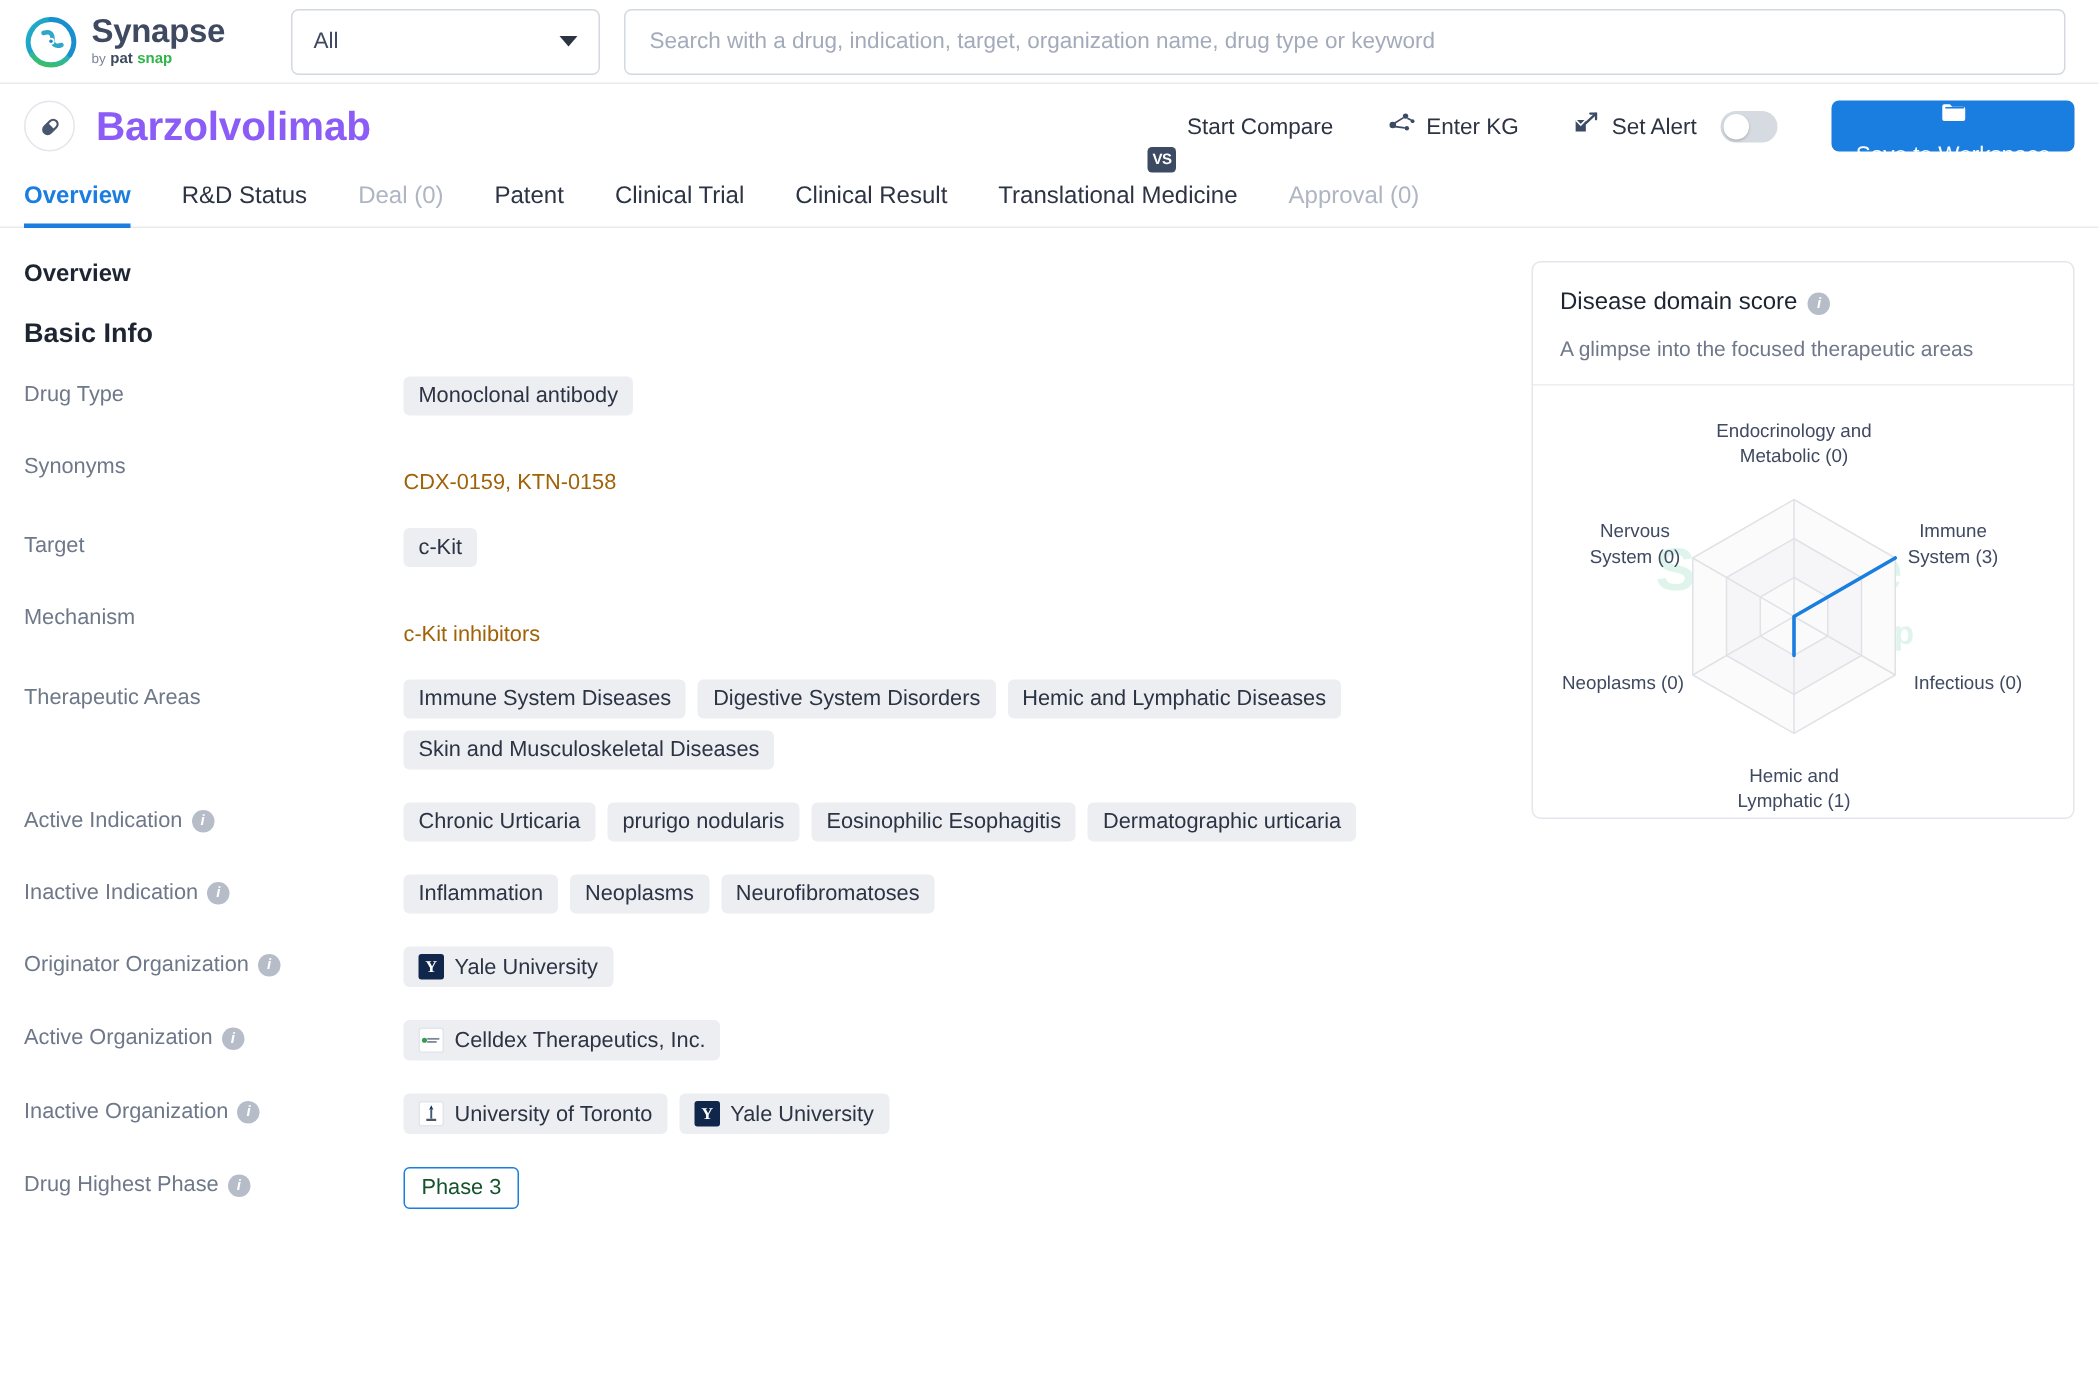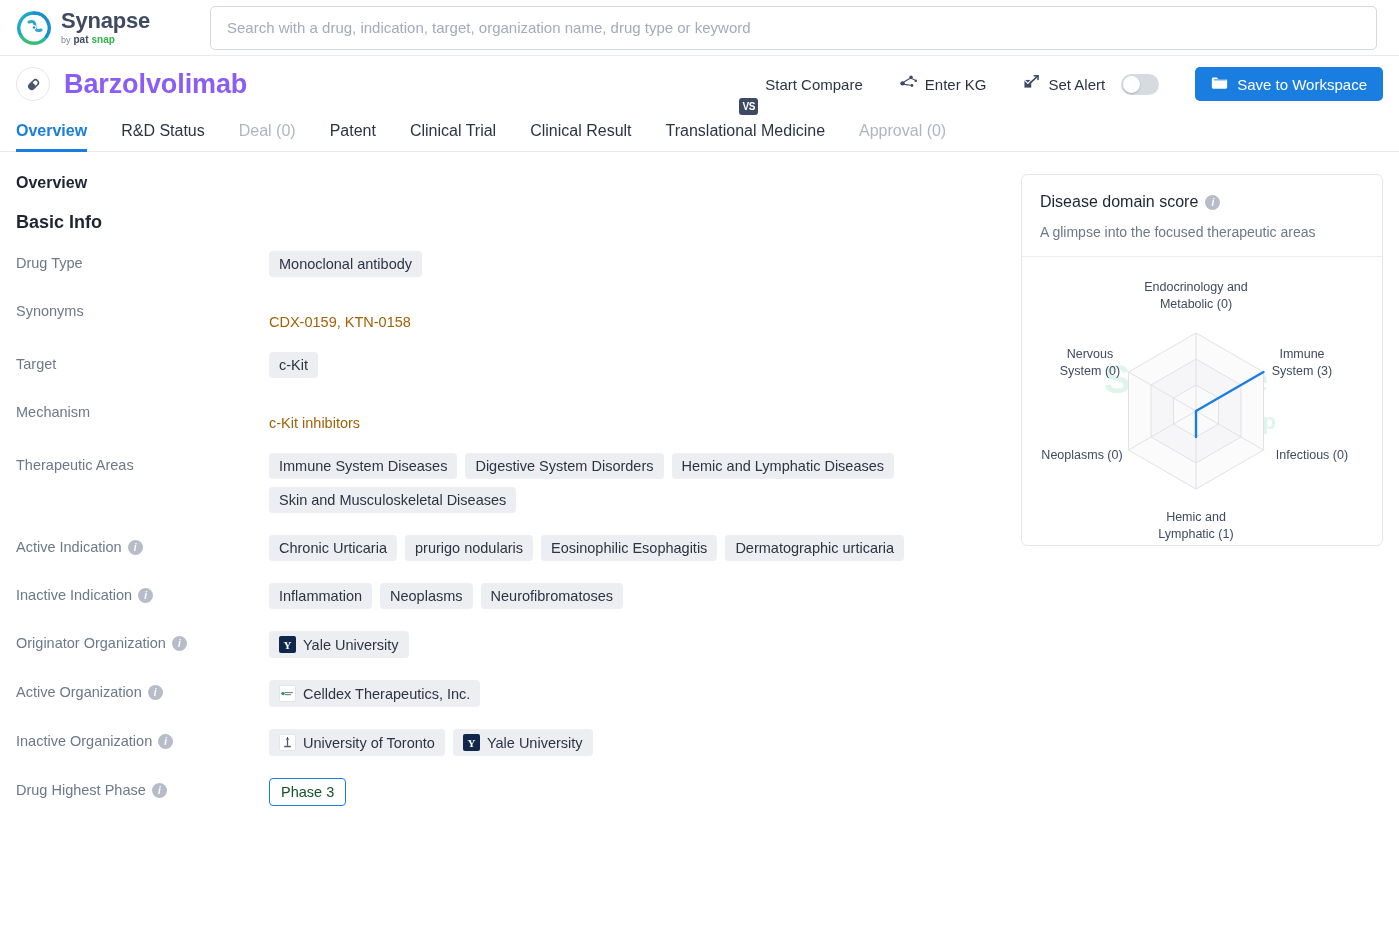--- a/index.html
+++ b/index.html
@@ -85,20 +85,21 @@
     width: 17px; height: 17px; border-radius: 50%; background: #fff;
     box-shadow: 0 1px 2px rgba(0,0,0,.2);
   }
   .save-btn {
     margin-left: 18px;
     height: 34px; background: #1a7de0; color: #fff;
     border-radius: 5px; border: none;
     display: flex; align-items: center; gap: 9px;
     padding: 0 16px; font-size: 15px; cursor: pointer;
     font-family: "Liberation Sans", sans-serif;
+    flex-direction: column;
   }
 
   
   .tabs {
     display: flex; align-items: flex-end;
     padding: 0 16px; height: 40px;
     border-bottom: 1px solid #e8eaee;
     gap: 0;
   }
   .tab {
@@ -198,20 +199,24 @@
     <span class="logo-text">
       <span class="logo-name">Synapse</span>
       <span class="logo-sub">
         <span class="by">by</span>
         <span class="pat">pat</span>
           <span class="snap">snap</span>
       </span>
     </span>
   </div>
 
+  <div class="scope-select">
+    <span>All</span>
+    <span class="caret"></span>
+  </div>
 
   <div class="searchbox">
     <input type="text" placeholder="Search with a drug, indication, target, organization name, drug type or keyword" style="">
   </div>
 </div>
 
 <div class="drug-header">
   <span class="pill-badge">
     <svg width="19" height="19" viewBox="0 0 24 24">
       <g transform="rotate(-45 12 12)">

